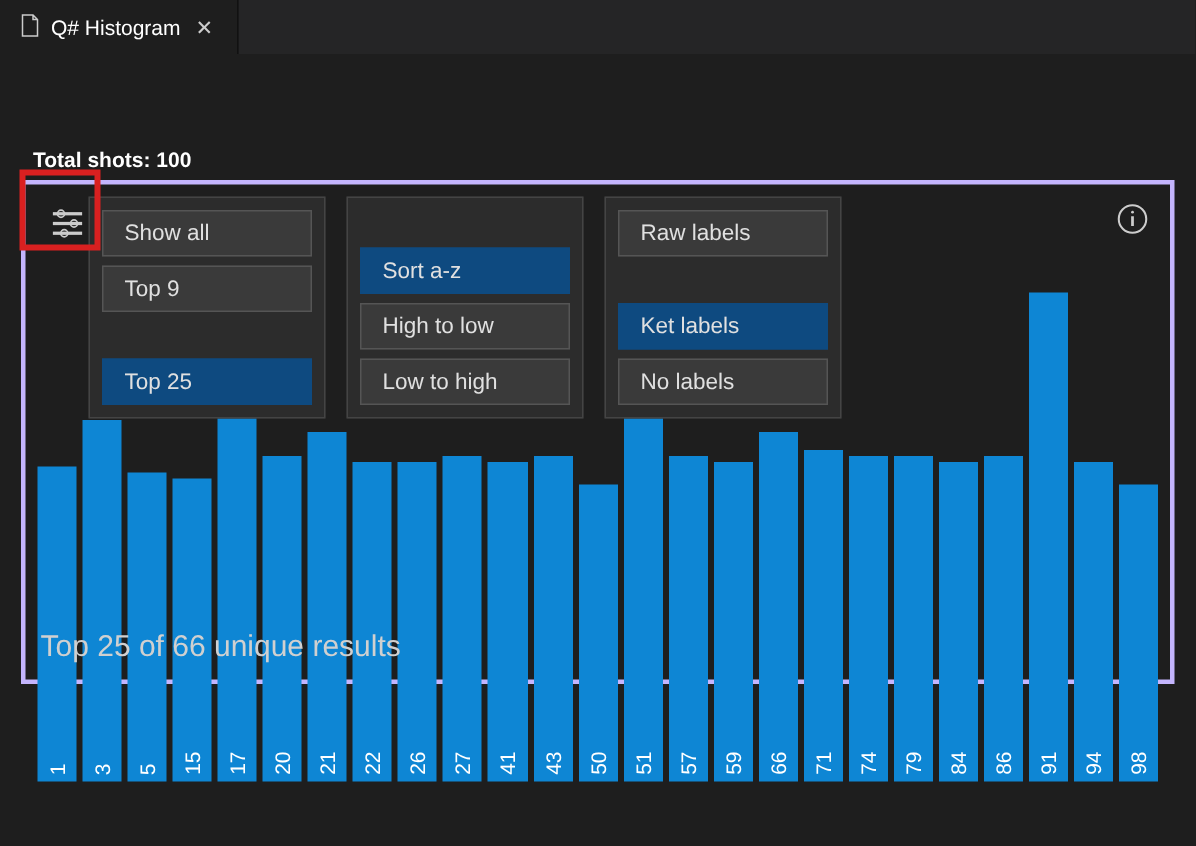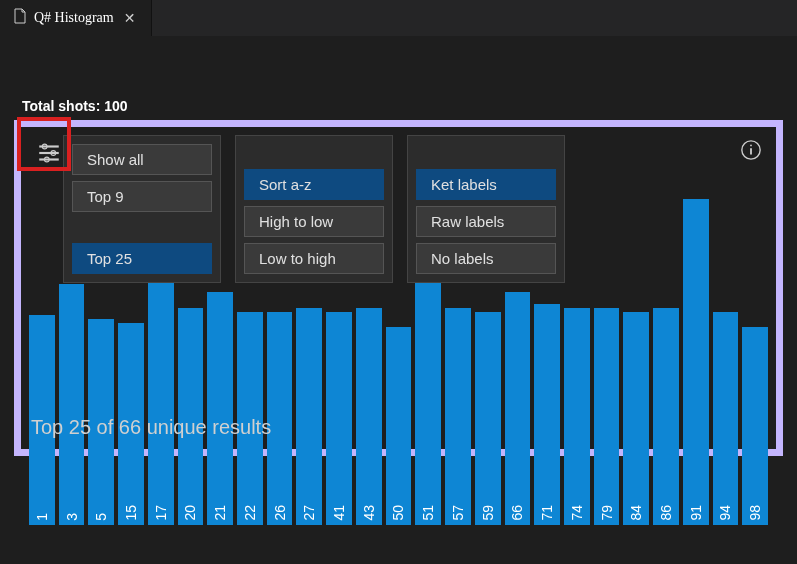--- a/index.html
+++ b/index.html
@@ -10,38 +10,37 @@
       font-size: 14px;
       width: 797px;
       height: 564px;
       overflow: hidden;
     }
     .tab-bar {
       display: flex;
       align-items: center;
       background: #252526;
       height: 36px;
-      font-family: Liberation Serif, serif;
     }
     .tab {
       display: flex;
       align-items: center;
       gap: 6px;
       padding: 0 12px;
       height: 100%;
       background: #1e1e1e;
       border-right: 1px solid #111;
     }
     .tab-icon svg { width: 16px; height: 16px; fill: #cccccc; }
     .tab-title { color: #ffffff; }
     .tab-close { color: #cccccc; padding: 2px 4px; cursor: pointer; }
     .content { padding: 14px 14px 0 14px; }
     .total-shots { font-weight: 600; color: #ffffff; margin-bottom: 6px; padding-left: 8px; margin-top: 48px; }
     .chart-wrap {
-      border: 7px solid #c4b5fd;
+      border: 3px solid #c4b5fd;
       padding: 8px;
       position: relative;
       height: 336px;
     }
     .settings-btn {
       position: absolute;
       top: 8px;
       left: 8px;
       width: 40px;
       height: 36px;
@@ -186,22 +185,22 @@
           <button class="filter-btn">Show all</button>
           <button class="filter-btn">Top 9</button>
           <button class="filter-btn active">Top 25</button>
         </div>
       <div class="filter-group" id="fg2">
           <button class="filter-btn active">Sort a-z</button>
           <button class="filter-btn">High to low</button>
           <button class="filter-btn">Low to high</button>
         </div>
       <div class="filter-group" id="fg3">
+          <button class="filter-btn">Raw labels</button>
           <button class="filter-btn active">Ket labels</button>
-          <button class="filter-btn">Raw labels</button>
           <button class="filter-btn">No labels</button>
         </div>
     </div>
 
     <div class="bars-area" id="bars">
         <div class="bar" style="height: 54%;">
           <span class="bar-label">1</span>
         </div>
         <div class="bar" style="height: 62%;">
           <span class="bar-label">3</span>

